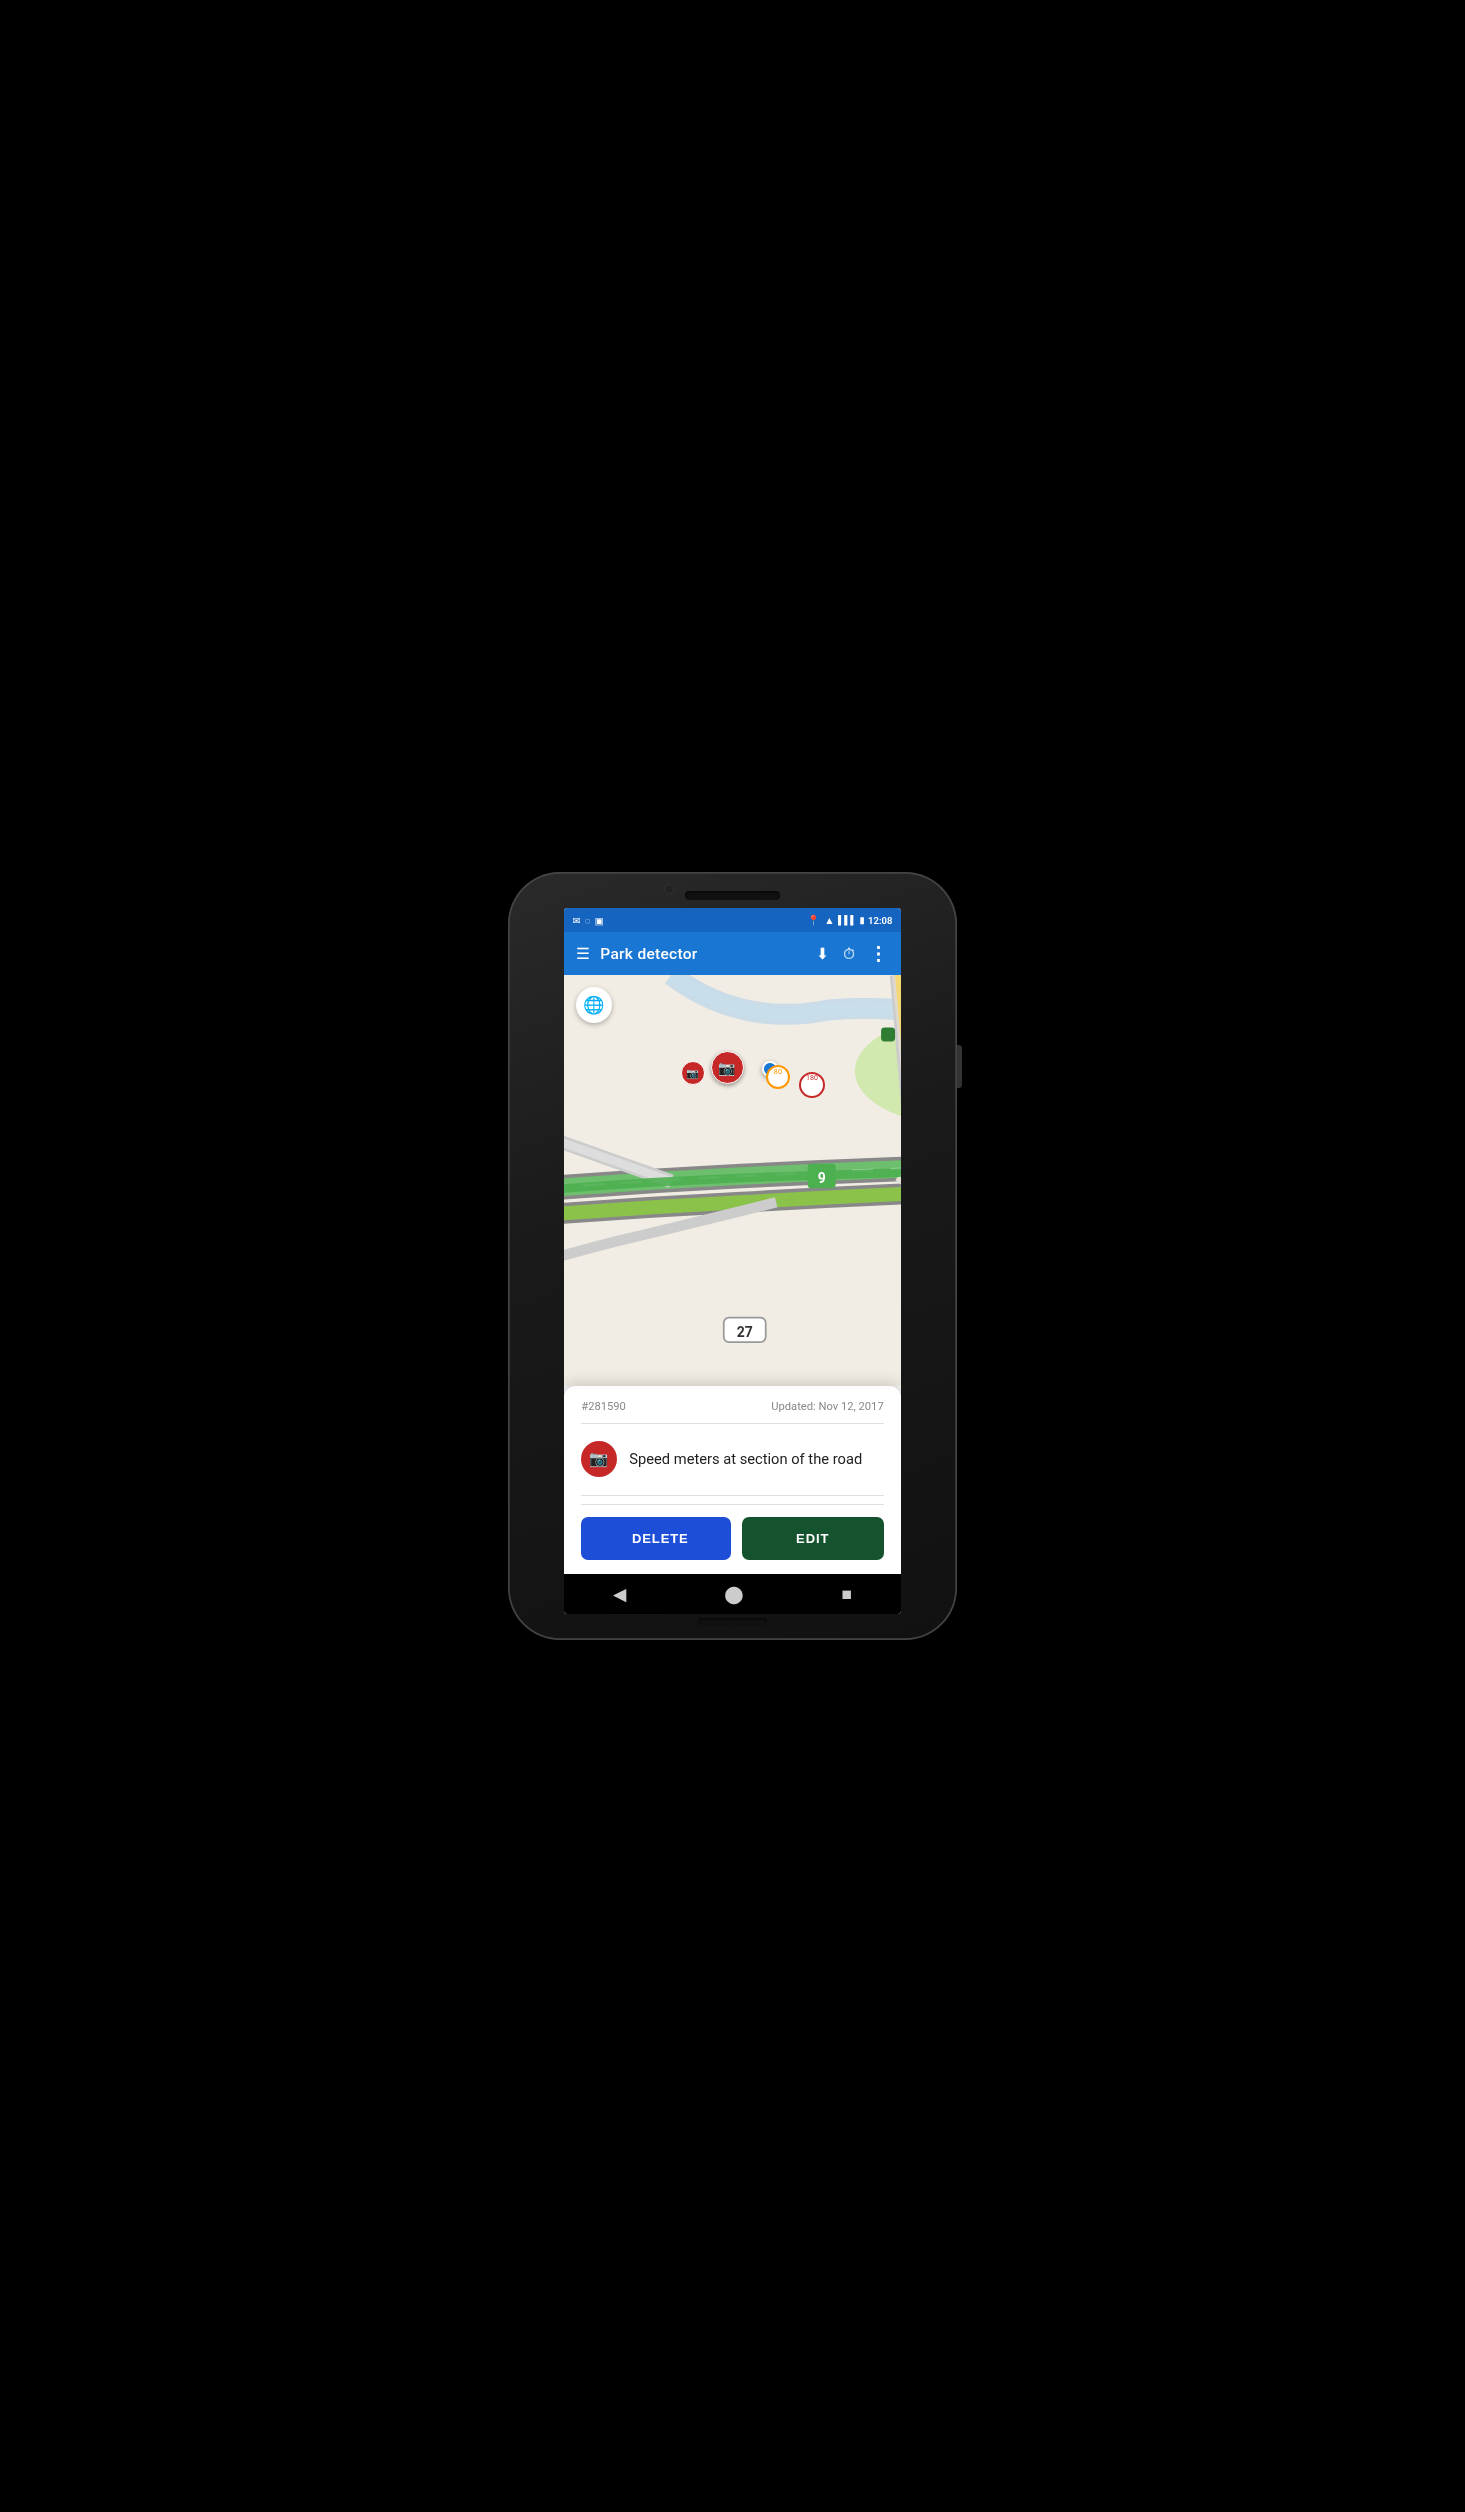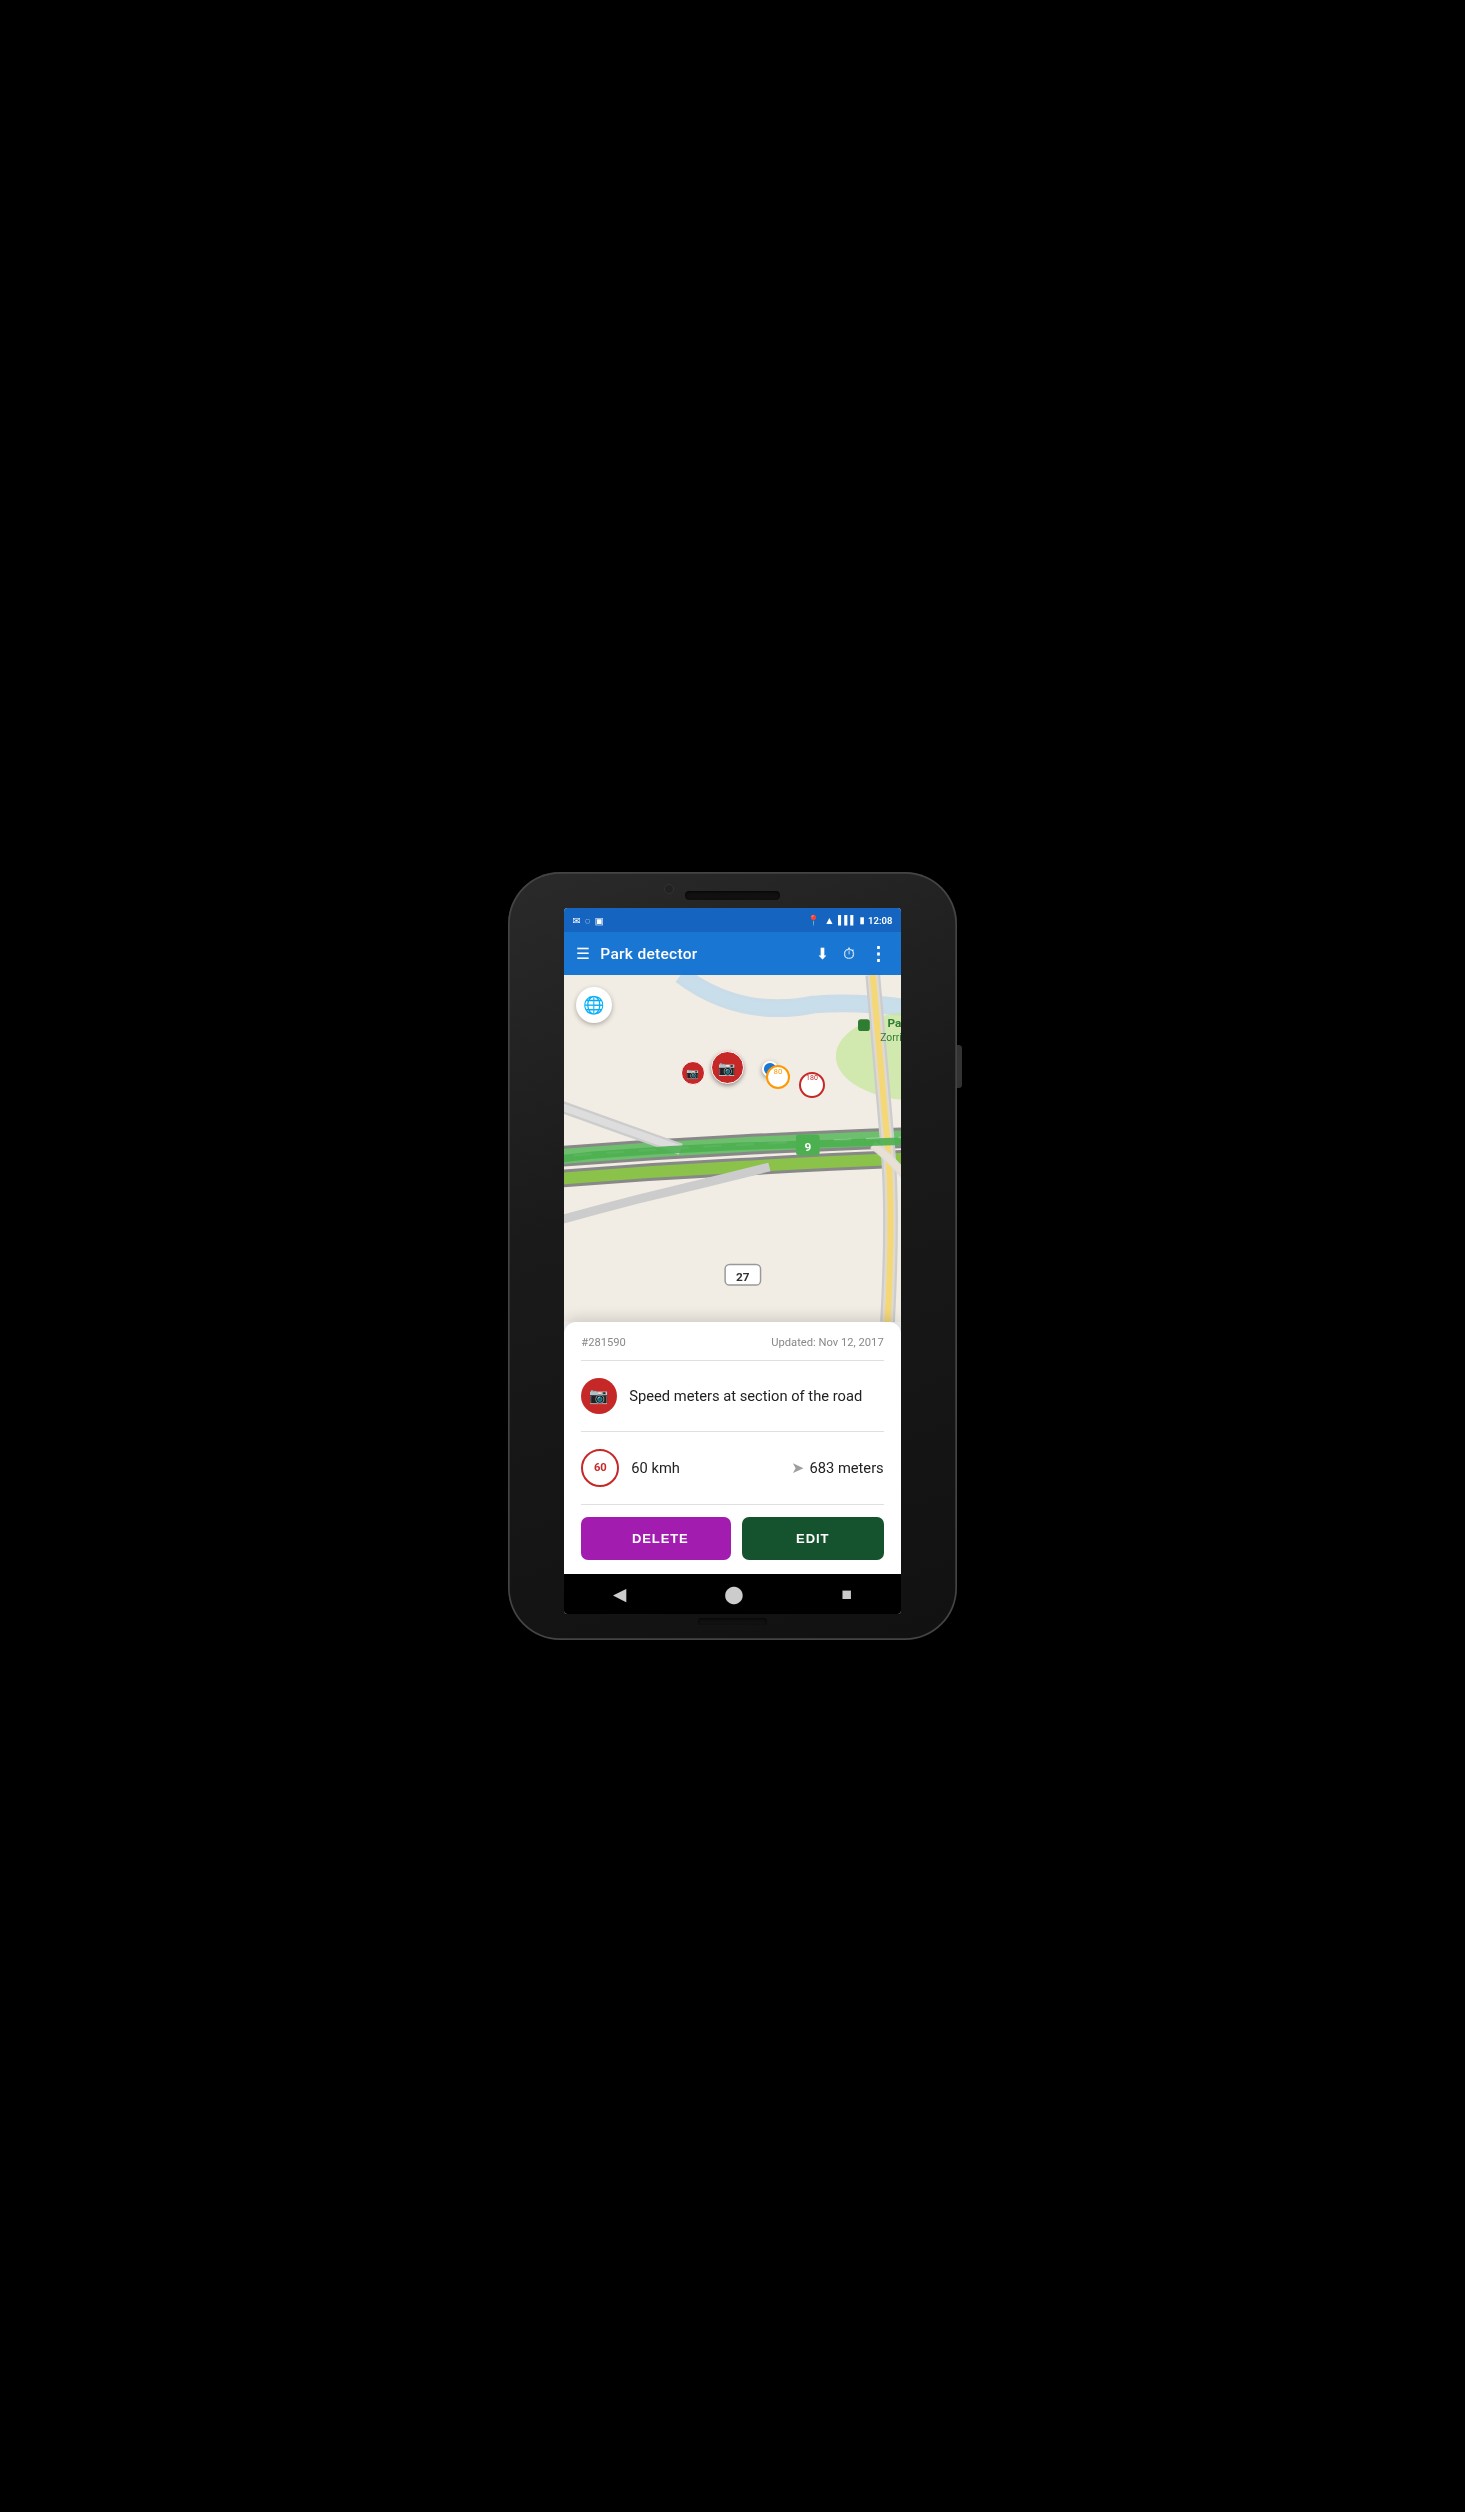--- a/index.html
+++ b/index.html
@@ -298,21 +298,21 @@
 
     .buttons-row {
       display: flex;
       gap: 10.4px;
       margin-top: 12px;
     }
 
     .btn-delete {
       flex: 1;
       height: 43px;
-      background: #a21caf;
+      background: #1d4ed8;
       border: none;
       border-radius: 7px;
       color: #fff;
       font-size: 13px;
       font-weight: 700;
       letter-spacing: 0.9px;
       cursor: pointer;
       padding-left: 8px;
     }
 
@@ -490,30 +490,20 @@
 
       <div class="info-row">
         <div class="camera-icon-red">
           <span>📷</span>
         </div>
         <span class="info-title">Speed meters at section of the road</span>
       </div>
 
       <div class="divider"></div>
 
-      <div class="info-row">
-        <div class="speed-badge">
-          <span>60</span>
-        </div>
-        <span class="speed-text">60 kmh</span>
-        <div class="distance-group">
-          <span class="nav-icon">➤</span>
-          <span class="distance-text">683 meters</span>
-        </div>
-      </div>
 
       <div class="divider"></div>
 
       <div class="buttons-row">
         <button class="btn-delete">DELETE</button>
         <button class="btn-edit">EDIT</button>
       </div>
     </div>
 
     <div class="nav-bar">

